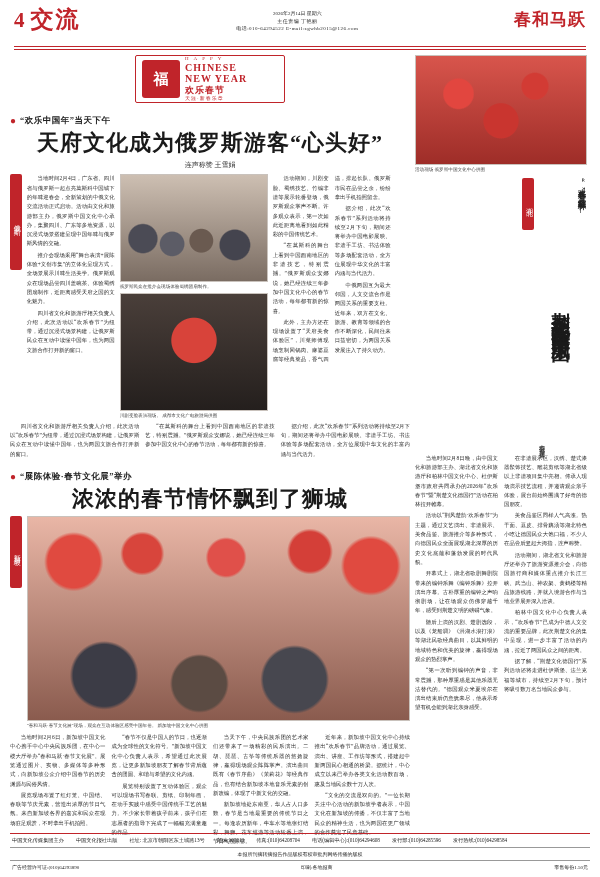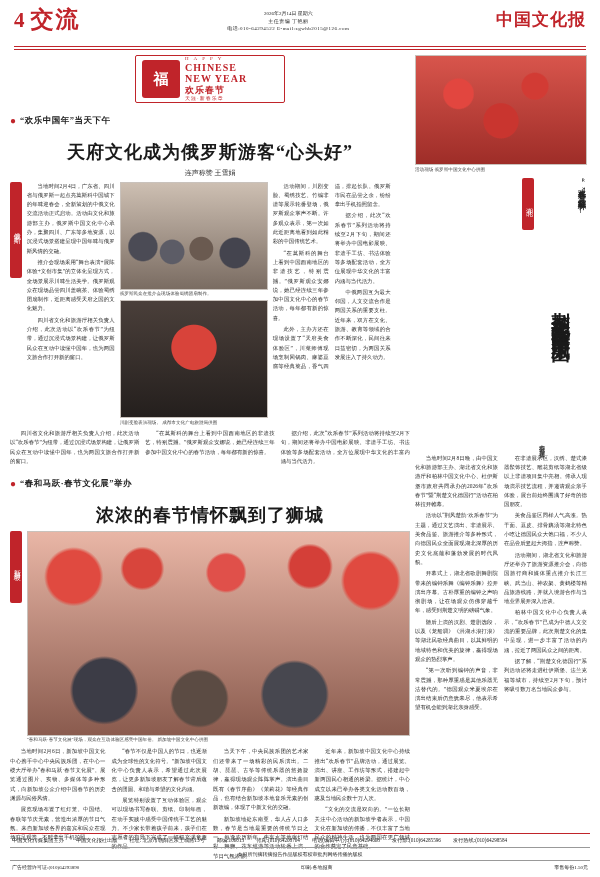--- a/index.html
+++ b/index.html
@@ -63,22 +63,22 @@
   .cny-cn { font-size:9px; color:#c0242a; font-weight:bold; letter-spacing:1px; }
   .cny-sub { font-size:5px; color:#c0242a; letter-spacing:1px; margin-top:1px; }
 
   
   .kicker-row { display:flex; align-items:center; gap:4px; margin:2px 0 2px 0; }
   .pin { color:#c0242a; font-size:10px; line-height:1; }
   .kicker {
     font-size:8.5px; color:#222; font-weight:bold; letter-spacing:0.5px;
   }
   .headline {
-    font-size:18px; font-weight:bold; text-align:center; letter-spacing:1px;
-    margin:15px 0 4px 0; line-height:1.2;
+    font-size:22px; font-weight:bold; text-align:center; letter-spacing:1px;
+    margin:3px 0 4px 0; line-height:1.2;
   }
   .byline { font-size:7px; text-align:center; color:#333; margin-bottom:4px; }
 
   .art-body { display:flex; gap:5px; }
   .coltext {
     font-size:5.4px; line-height:1.72; text-align:justify; color:#2a2a2a;
     column-gap:6px;
   }
   .coltext p { margin:0 0 2px 0; text-indent:2em; }
 
@@ -155,21 +155,21 @@
   <div class="masthead">
     <div class="mast-left">
       <span class="page-num">4</span>
       <span class="section-name">交流</span>
     </div>
     <div class="mast-center">
       <div>2026年2月14日 星期六</div>
       <div class="row2">主任责编  丁艳丽</div>
       <div class="row2">电话:010-64294522   E-mail:zgwhb2015@126.com</div>
     </div>
-    <div class="mast-right">中国文化报</div>
+    <div class="mast-right">春和马跃</div>
   </div>
   <div class="mast-rule"></div>
   <div class="mast-rule2"></div>
 
   <div class="content">
 
     <div class="col-left">
 
       <div style="display:flex; gap:6px; align-items:flex-start;">
         <div style="flex:1;">
@@ -229,21 +229,21 @@
         <div class="coltext" style="column-count:3; margin-top:3px;">
           <p>四川省文化和旅游厅相关负责人介绍，此次活动以“欢乐春节”为纽带，通过沉浸式场景构建，让俄罗斯民众在互动中读懂中国年，也为两国文旅合作打开新的窗口。</p>
           <p>“在莫斯科的舞台上看到中国西南地区的非遗技艺，特别震撼。”俄罗斯观众安娜说，她已经连续三年参加中国文化中心的春节活动，每年都有新的惊喜。</p>
           <p>据介绍，此次“欢乐春节”系列活动将持续至2月下旬，期间还将举办中国电影展映、非遗手工坊、书法体验等多场配套活动，全方位展现中华文化的丰富内涵与当代活力。</p>
         </div>
       </div>
 
       <div style="margin-top:4px;">
         <div class="kicker-row">
           <span class="pin">●</span>
-          <span class="kicker">“春和马跃·春节文化展”举办</span>
+          <span class="kicker">“展陈体验·春节文化展”举办</span>
         </div>
         <div class="headline">浓浓的春节情怀飘到了狮城</div>
 
         <div style="display:flex; gap:5px;">
           <div class="vtag" style="height:72px;">新加坡</div>
           <div style="flex:1;">
             <div class="photo ph-market" style="height:205px;"></div>
             <div class="cap">“春和马跃·春节文化展”现场，观众在互动体验区感受中国年俗。   新加坡中国文化中心供图</div>
           </div>
         </div>

